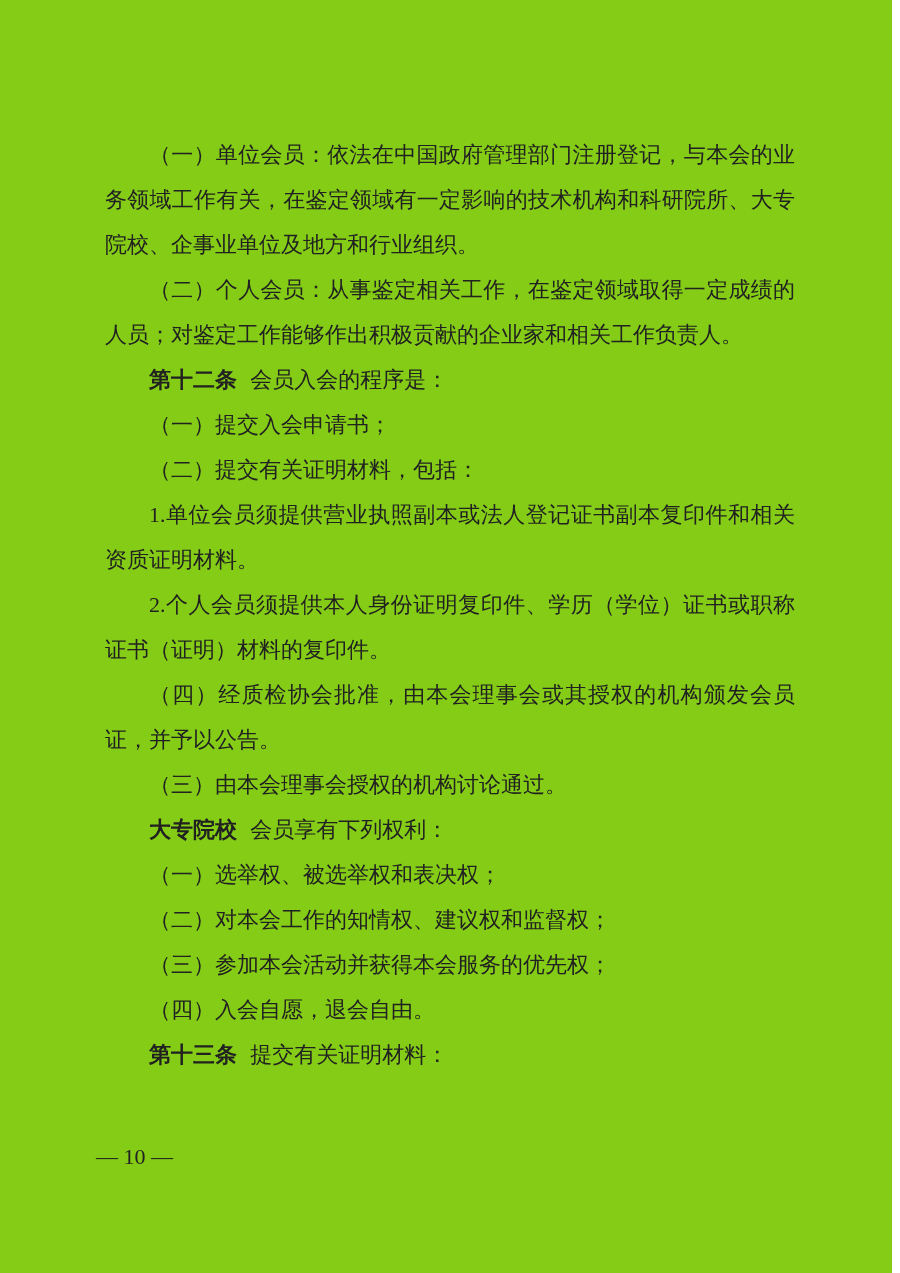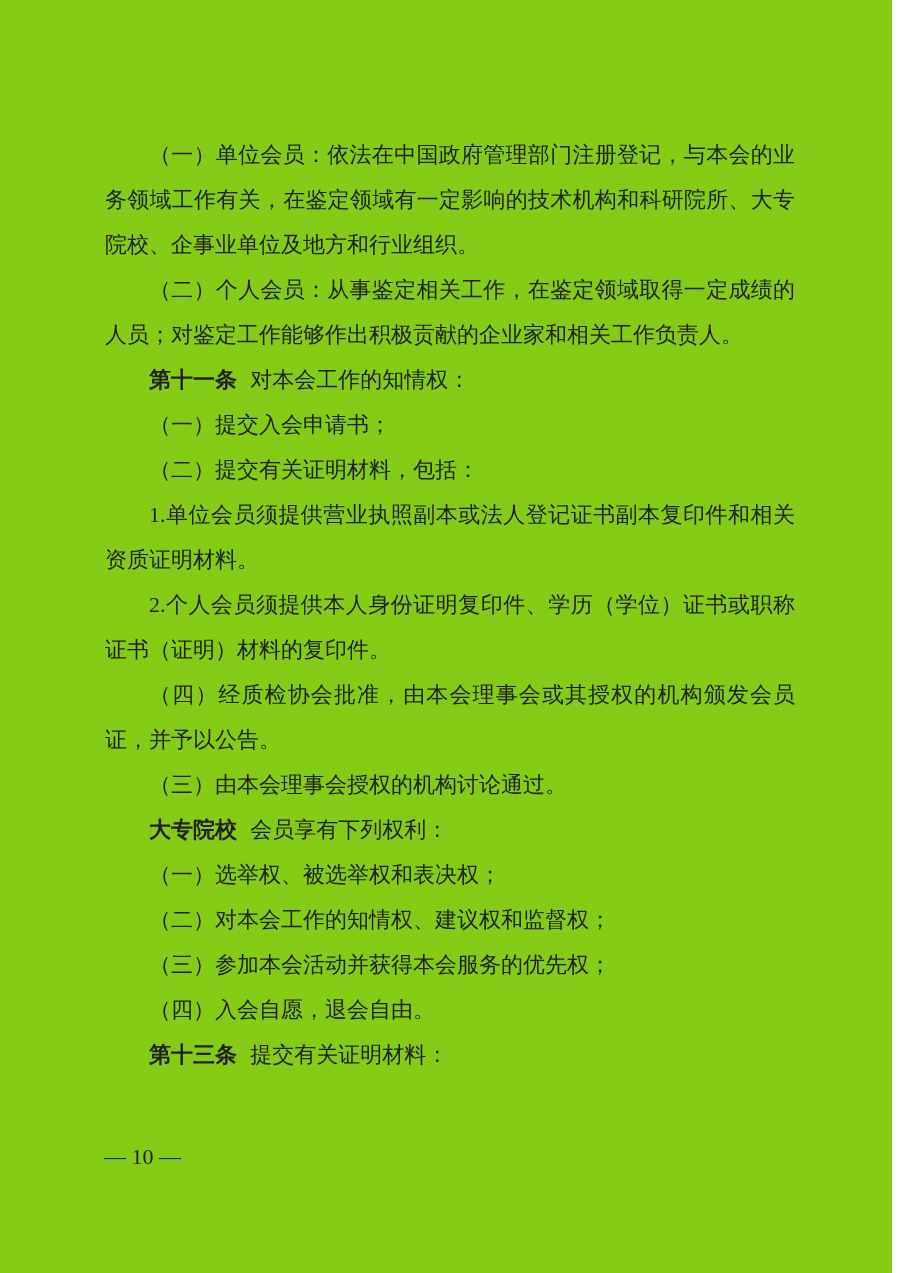--- a/index.html
+++ b/index.html
@@ -30,40 +30,40 @@
     text-align: justify;
     text-justify: inter-ideograph;
     word-break: break-all;
   }
   .article-num {
     font-weight: bold;
     margin-right: 0.6em;
   }
   .footer {
     position: absolute;
-    left: 104px;
+    left: 96px;
     top: 1134px;
     font-size: 22px;
     line-height: 45px;
     color: #212121;
     white-space: pre;
   }
 </style>
 </head>
 <body>
 
 <div class="page">
   <div class="content">
 
     <p class="para">（一）单位会员：依法在中国政府管理部门注册登记，与本会的业务领域工作有关，在鉴定领域有一定影响的技术机构和科研院所、大专院校、企事业单位及地方和行业组织。</p>
 
     <p class="para">（二）个人会员：从事鉴定相关工作，在鉴定领域取得一定成绩的人员；对鉴定工作能够作出积极贡献的企业家和相关工作负责人。</p>
 
 
-    <p class="para"><span class="article-num">第十一条</span><span>对本会工作的知情权：</span></p>
+    <p class="para"><span class="article-num">第十二条</span><span>会员入会的程序是：</span></p>
 
     <p class="para">（一）提交入会申请书；</p>
 
     <p class="para">（二）提交有关证明材料，包括：</p>
 
     <p class="para">1.单位会员须提供营业执照副本或法人登记证书副本复印件和相关资质证明材料。</p>
 
     <p class="para">2.个人会员须提供本人身份证明复印件、学历（学位）证书或职称证书（证明）材料的复印件。</p>
 
     <p class="para">（四）经质检协会批准，由本会理事会或其授权的机构颁发会员证，并予以公告。</p>

